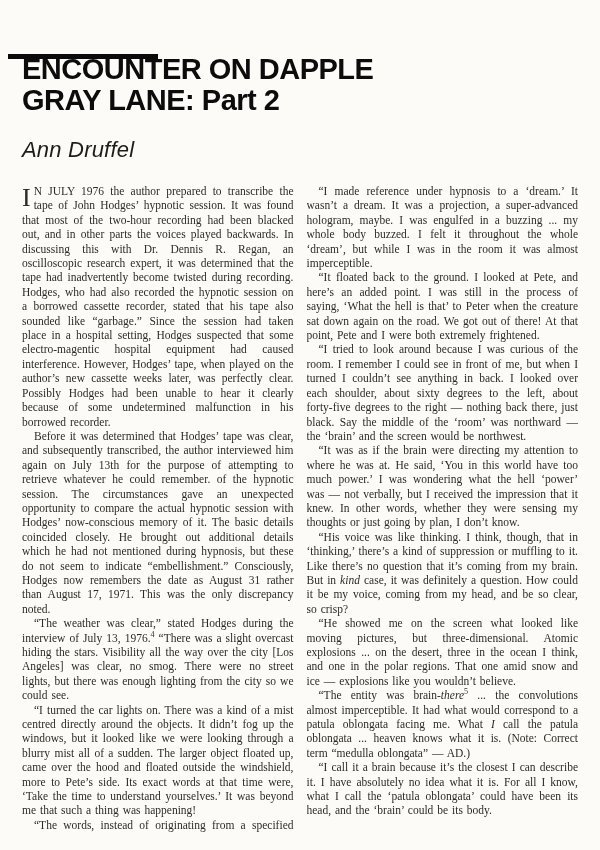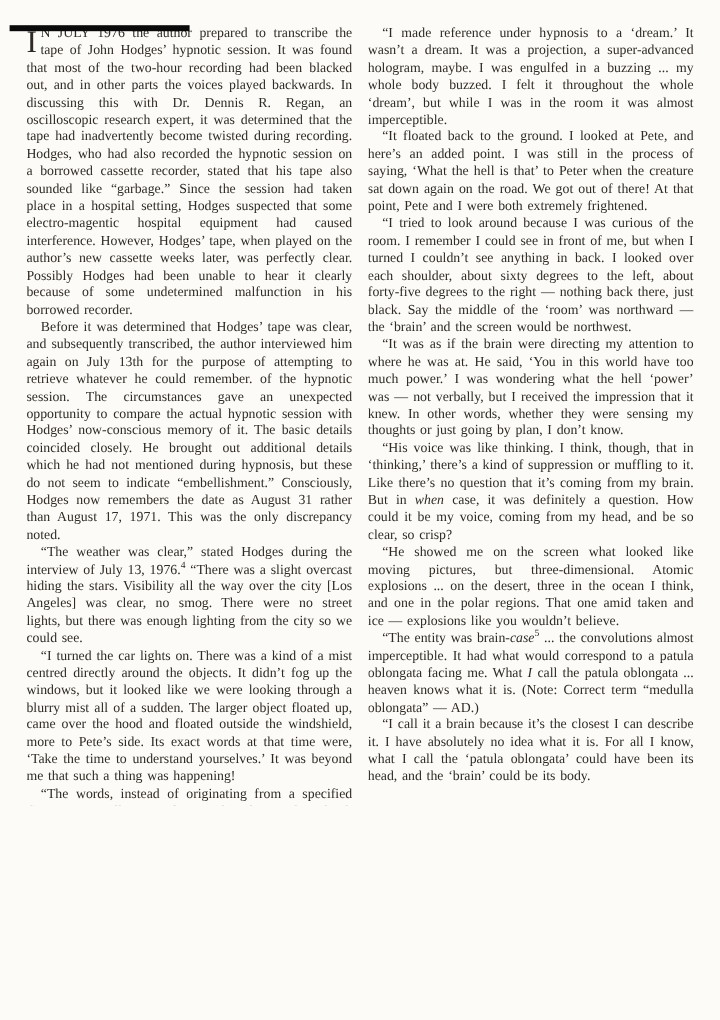--- a/index.html
+++ b/index.html
@@ -81,33 +81,37 @@
     line-height:0;
     vertical-align:super;
   }
 </style>
 </head>
 <body>
 
 <div class="page">
   <div class="scan-bar"></div>
 
+  <div class="header">
+    <h1><span>ENCOUNTER ON DAPPLE</span><br><span>GRAY LANE: Part 2</span></h1>
+    <div class="author">Ann Druffel</div>
+  </div>
 
   <div class="columns">
     <div class="col">
         <p><span class="dropcap">I</span>N JULY 1976 the author prepared to transcribe the tape of John Hodges’ hypnotic session. It was found that most of the two-hour recording had been blacked out, and in other parts the voices played backwards. In discussing this with Dr. Dennis R. Regan, an oscilloscopic research expert, it was determined that the tape had inadvertently become twisted during recording. Hodges, who had also recorded the hypnotic session on a borrowed cassette recorder, stated that his tape also sounded like “garbage.” Since the session had taken place in a hospital setting, Hodges suspected that some electro-magentic hospital equipment had caused interference. However, Hodges’ tape, when played on the author’s new cassette weeks later, was perfectly clear. Possibly Hodges had been unable to hear it clearly because of some undetermined malfunction in his borrowed recorder.</p>
         <p class="indent">Before it was determined that Hodges’ tape was clear, and subsequently transcribed, the author interviewed him again on July 13th for the purpose of attempting to retrieve whatever he could remember. of the hypnotic session. The circumstances gave an unexpected opportunity to compare the actual hypnotic session with Hodges’ now-conscious memory of it. The basic details coincided closely. He brought out additional details which he had not mentioned during hypnosis, but these do not seem to indicate “embellishment.” Consciously, Hodges now remembers the date as August 31 rather than August 17, 1971. This was the only discrepancy noted.</p>
         <p class="indent">“The weather was clear,” stated Hodges during the interview of July 13, 1976.<sup>4</sup> “There was a slight overcast hiding the stars. Visibility all the way over the city [Los Angeles] was clear, no smog. There were no street lights, but there was enough lighting from the city so we could see.</p>
         <p class="indent">“I turned the car lights on. There was a kind of a mist centred directly around the objects. It didn’t fog up the windows, but it looked like we were looking through a blurry mist all of a sudden. The larger object floated up, came over the hood and floated outside the windshield, more to Pete’s side. Its exact words at that time were, ‘Take the time to understand yourselves.’ It was beyond me that such a thing was happening!</p>
         <p class="indent">“The words, instead of originating from a specified direction, actually came from within the mind — loud, clear, crisp. The voice sounded male, but it’s odd. It sounded as if it was the same voice I  have to myself, when I . I think in a specified voice, as I’m sure we all do.</p>
       </div>
     <div class="col">
         <p class="indent">“I made reference under hypnosis to a ‘dream.’ It wasn’t a dream. It was a projection, a super-advanced hologram, maybe. I was engulfed in a buzzing ... my whole body buzzed. I felt it throughout the whole ‘dream’, but while I was in the room it was almost imperceptible.</p>
         <p class="indent">“It floated back to the ground. I looked at Pete, and here’s an added point. I was still in the process of saying, ‘What the hell is that’ to Peter when the creature sat down again on the road. We got out of there! At that point, Pete and I were both extremely frightened.</p>
         <p class="indent">“I tried to look around because I was curious of the room. I remember I could see in front of me, but when I turned I couldn’t see anything in back. I looked over each shoulder, about sixty degrees to the left, about forty-five degrees to the right — nothing back there, just black. Say the middle of the ‘room’ was northward — the ‘brain’ and the screen would be northwest.</p>
         <p class="indent">“It was as if the brain were directing my attention to where he was at. He said, ‘You in this world have too much power.’ I was wondering what the hell ‘power’ was — not verbally, but I received the impression that it knew. In other words, whether they were sensing my thoughts or just going by plan, I don’t know.</p>
-        <p class="indent">“His voice was like thinking. I think, though, that in ‘thinking,’ there’s a kind of suppression or muffling to it. Like there’s no question that it’s coming from my brain. But in <i>when</i> case, it was definitely a question. How could it be my voice, coming from my head, and be so clear, so crisp?</p>
-        <p class="indent">“He showed me on the screen what looked like moving pictures, but three-dimensional. Atomic explosions ... on the desert, three in the ocean I think, and one in the polar regions. That one amid taken and ice — explosions like you wouldn’t believe.</p>
-        <p class="indent">“The entity was brain-<i>case</i><sup>5</sup> ... the convolutions almost imperceptible. It had what would correspond to a patula oblongata facing me. What <i>I</i> call  the patula oblongata ... heaven knows what it is. (Note: Correct term “medulla oblongata” — AD.)</p>
+        <p class="indent">“His voice was like thinking. I think, though, that in ‘thinking,’ there’s a kind of suppression or muffling to it. Like there’s no question that it’s coming from my brain. But in <i>kind</i> case, it was definitely a question. How could it be my voice, coming from my head, and be so clear, so crisp?</p>
+        <p class="indent">“He showed me on the screen what looked like moving pictures, but three-dimensional. Atomic explosions ... on the desert, three in the ocean I think, and one in the polar regions. That one amid snow and ice — explosions like you wouldn’t believe.</p>
+        <p class="indent">“The entity was brain-<i>there</i><sup>5</sup> ... the convolutions almost imperceptible. It had what would correspond to a patula oblongata facing me. What <i>I</i> call  the patula oblongata ... heaven knows what it is. (Note: Correct term “medulla oblongata” — AD.)</p>
         <p class="indent">“I call it a brain because it’s the closest I can describe it. I have absolutely no idea what it is. For all I know, what I call the ‘patula oblongata’ could have been its head, and the ‘brain’ could be its body.</p>
       </div>
   </div>
 </div>
 
 </body></html>

